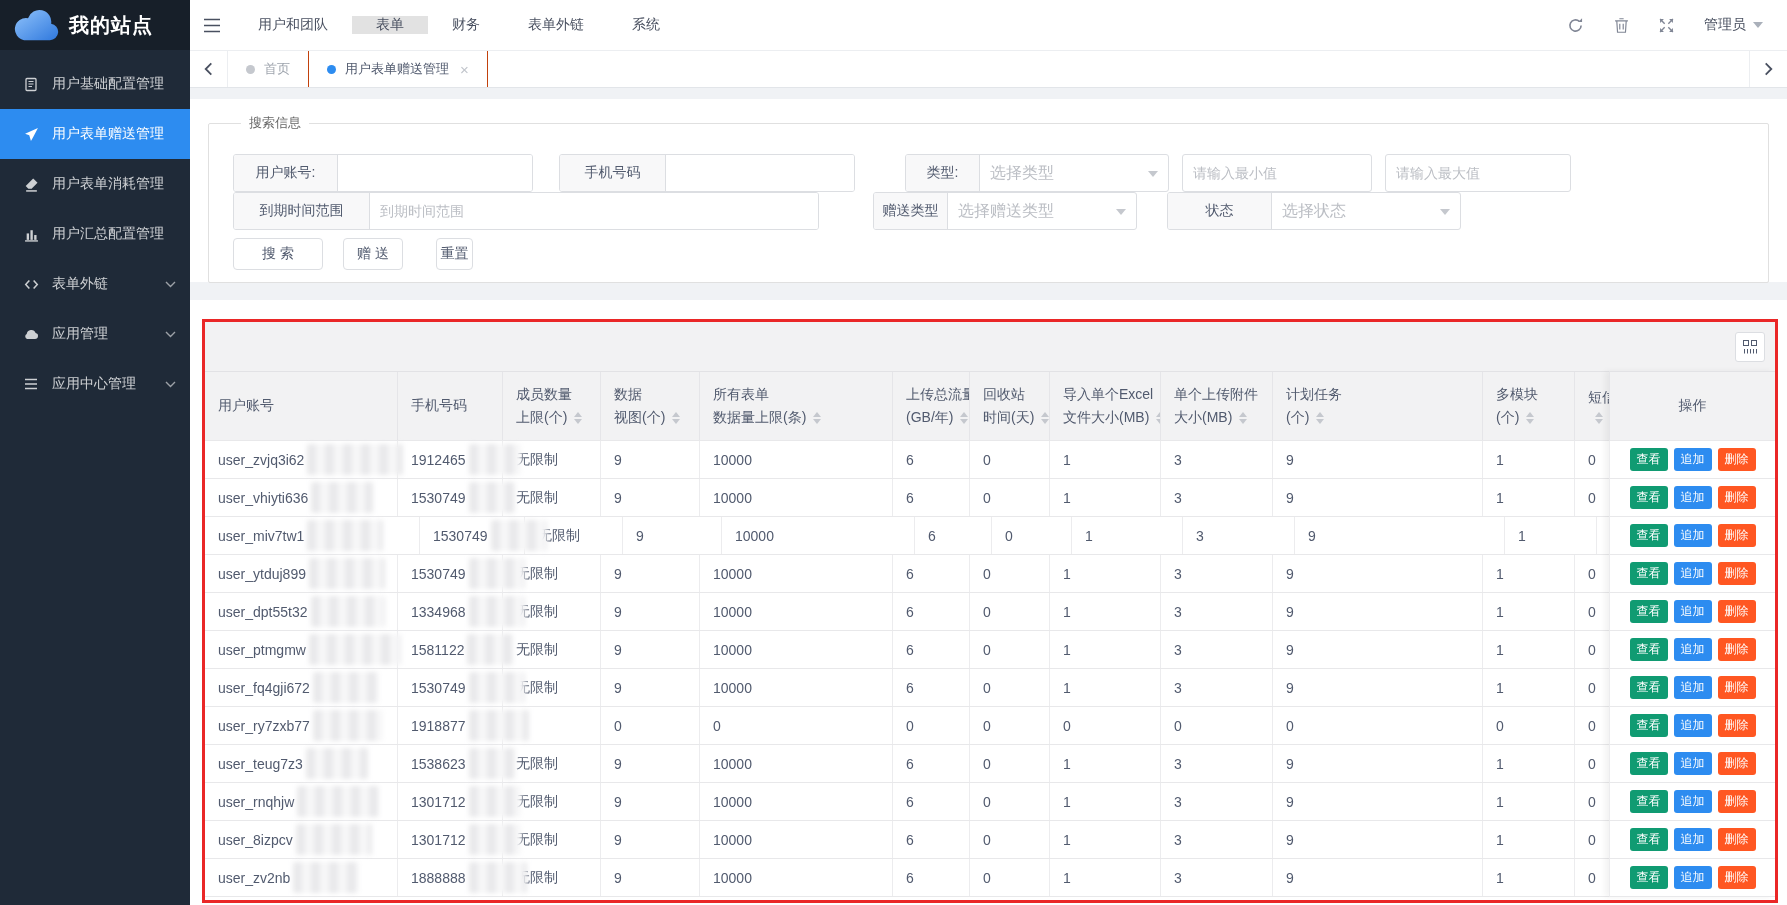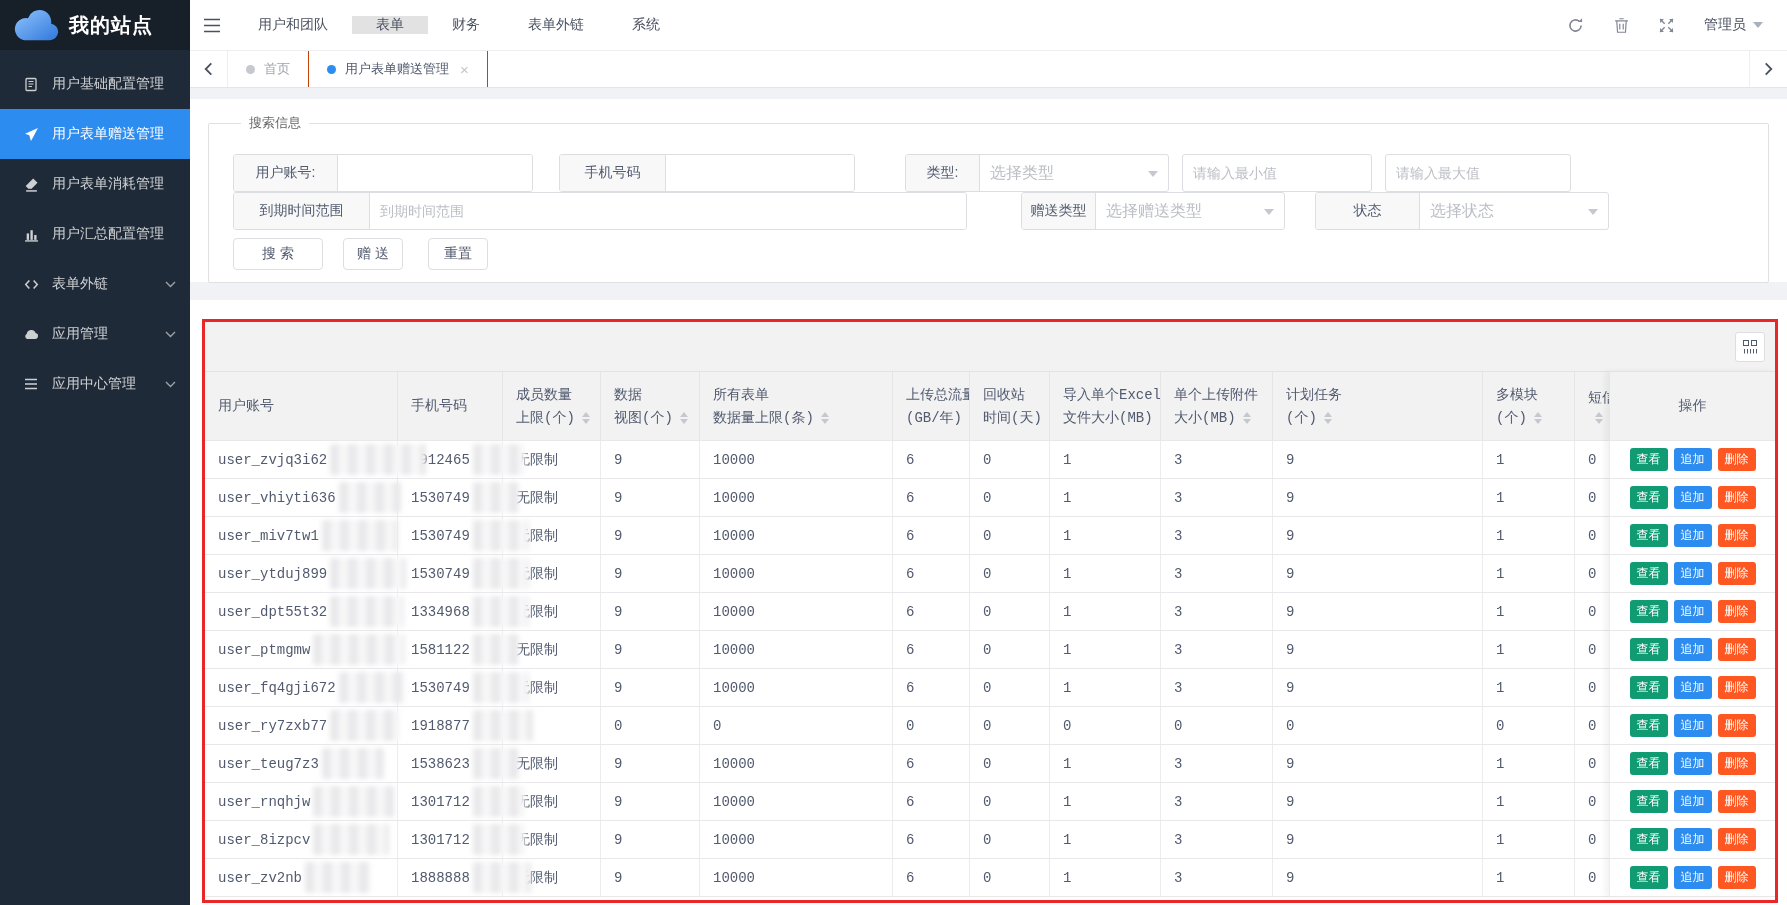--- a/index.html
+++ b/index.html
@@ -61,31 +61,31 @@
   input::placeholder { color:#bbbec4; }
   .btnrow { margin-top:8px; display:flex; gap:0; }
   .btn { height:32px; background:#fff; border:1px solid #dcdee2; border-radius:4px; font-size:14px; color:#515a6e; cursor:pointer; font-family:inherit; }
 
   
   .g-account { width:300px; } .g-account .flabel { width:104px; }
   .g-phone { width:296px; margin-left:26px; } .g-phone .flabel { width:106px; }
   .g-type { width:264px; margin-left:50px; } .g-type .flabel { width:74px; }
   .i-min { width:190px; margin-left:13px; }
   .i-max { width:186px; margin-left:13px; }
-  .g-expire { width:734px; } .g-expire .flabel { width:136px; }
+  .g-expire { width:586px; } .g-expire .flabel { width:136px; }
   .g-gift { width:264px; margin-left:54px; } .g-gift .flabel { width:74px; }
   .g-status { width:294px; margin-left:30px; } .g-status .flabel { width:104px; }
-  .b-search { width:90px; } .b-gift { width:60px; margin-left:20px; } .b-reset { width:60px; margin-left:25px; }
+  .b-search { width:90px; } .b-gift { width:60px; margin-left:20px; } .b-reset { width:37px; margin-left:33px; }
 
   
   .table-panel { position:absolute; left:0; right:0; top:211px; bottom:0; background:#fff; }
   .red-box { position:absolute; left:12px; top:19px; width:1576px; bottom:2px; border:3px solid #ea2727; overflow:hidden; }
   .tbl-toolbar { height:49px; background:#f2f2f3; position:relative; }
   .col-setting { position:absolute; right:10px; top:10px; width:30px; height:30px; background:#fff; border:1px solid #dcdee2; border-radius:3px; display:flex; align-items:center; justify-content:center; cursor:pointer; }
-  .tbl { position:relative; background:#1d4ed8;font-family:Liberation Mono, monospace; }
+  .tbl { position:relative; background:#1d4ed8; }
   .tbl-header { display:flex; height:70px; background:#f2f2f3; border-top:1px solid #e2e2e5; border-bottom:1px solid #e8e8ea; }
   .th { flex:none; padding-left:13px; display:flex; flex-direction:column; justify-content:center; gap:5px; font-size:14px; color:#515a6e; border-right:1px solid #e5e5e8; }
   .th .hline { display:flex; align-items:center; white-space:nowrap; overflow:hidden; }
   .th.single { justify-content:center; }
   .sorter { display:inline-flex; flex-direction:column; margin-left:7px; gap:2px; }
   .sorter i { display:block; width:0; height:0; }
   .sorter .up { border:4px solid transparent; border-top:none; border-bottom:5px solid #c5c8ce; }
   .sorter .dn { border:4px solid transparent; border-bottom:none; border-top:5px solid #c5c8ce; }
   .tr { display:flex; height:38px; border-bottom:1px solid #e8e8ea; background:#fff; }
   .td { flex:none; padding-left:13px; display:flex; align-items:center; font-size:14px; color:#515a6e; border-right:1px solid #ececee; white-space:nowrap; overflow:visible; }
@@ -474,21 +474,21 @@
                   <div class="td" style="width: 193px;">10000</div>
                   <div class="td" style="width: 77px;">6</div>
                   <div class="td" style="width: 80px;">0</div>
                   <div class="td" style="width: 111px;">1</div>
                   <div class="td" style="width: 112px;">3</div>
                   <div class="td" style="width: 210px;">9</div>
                   <div class="td" style="width: 92px;">1</div>
                   <div class="td" style="width: 200px;">0</div>
                 </div>
                 <div class="tr">
-                  <div class="td" style="width: 193px;">
+                  <div class="td" style="width: 215px;">
                     <span>user_miv7tw1</span>
                     <span class="blur" style="width: 76px;"></span>
                   </div>
                   <div class="td" style="width: 105px;">
                     <span>1530749</span>
                     <span class="blur" style="width: 56px;"></span>
                   </div>
                   <div class="td" style="width: 98px;">无限制</div>
                   <div class="td" style="width: 99px;">9</div>
                   <div class="td" style="width: 193px;">10000</div>

